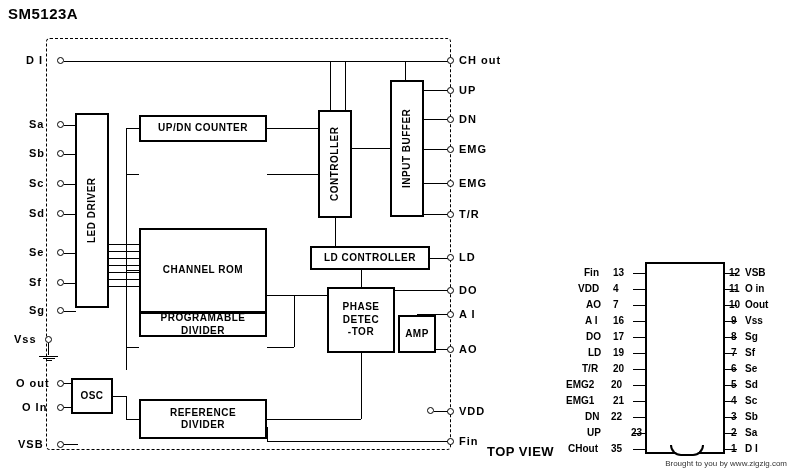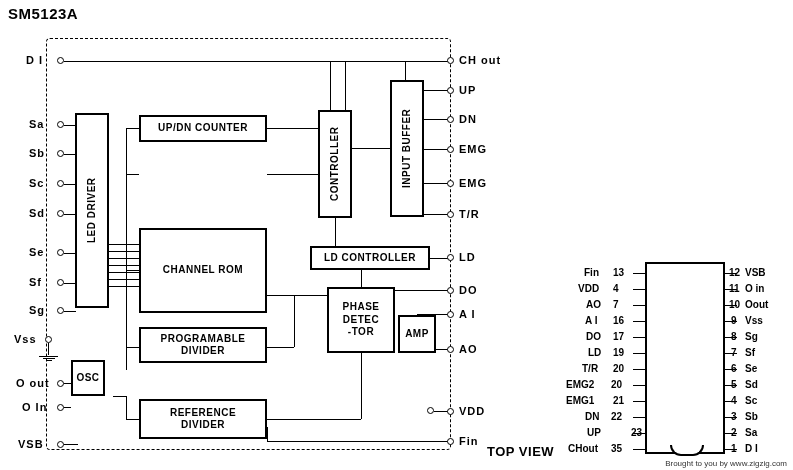--- a/index.html
+++ b/index.html
@@ -113,40 +113,40 @@
 
   <div class="box vert" style="left:75px;top:113px;width:34px;height:195px;">
       <span>LED DRIVER</span>
     </div>
   <div class="box" style="left:139px;top:115px;width:128px;height:27px;">
       <span>UP/DN COUNTER</span>
     </div>
   <div class="box" style="left:139px;top:228px;width:128px;height:85px;">
       <span>CHANNEL ROM</span>
     </div>
-  <div class="box" style="left:139px;top:327px;width:128px;height:36px;white-space:pre-line;"><span>PROGRAMABLE
+  <div class="box" style="left:139px;top:312px;width:128px;height:25px;white-space:pre-line;"><span>PROGRAMABLE
 DIVIDER</span></div>
   <div class="box" style="left:139px;top:399px;width:128px;height:40px;white-space:pre-line;"><span>REFERENCE
 DIVIDER</span></div>
   <div class="box vert" style="left:318px;top:110px;width:34px;height:108px;">
       <span>CONTROLLER</span>
     </div>
   <div class="box vert" style="left:390px;top:80px;width:34px;height:137px;">
       <span>INPUT BUFFER</span>
     </div>
   <div class="box" style="left:310px;top:246px;width:120px;height:24px;">
       <span>LD CONTROLLER</span>
     </div>
   <div class="box" style="left:327px;top:287px;width:68px;height:66px;white-space:pre-line;"><span>PHASE
 DETEC
 -TOR</span></div>
   <div class="box" style="left:398px;top:315px;width:38px;height:38px;">
       <span>AMP</span>
     </div>
-  <div class="box" style="left:71px;top:360px;width:34px;height:36px;">
+  <div class="box" style="left:71px;top:378px;width:42px;height:36px;">
       <span>OSC</span>
     </div>
 
   <div>
     <div class="pin" style="left:57px;top:57px;"></div>
     <div class="lbl" style="left:26px;top:54px;">D I</div>
   </div>
   <div>
     <div class="pin" style="left:57px;top:121px;"></div>
     <div class="lbl" style="left:29px;top:118px;">Sa</div>

